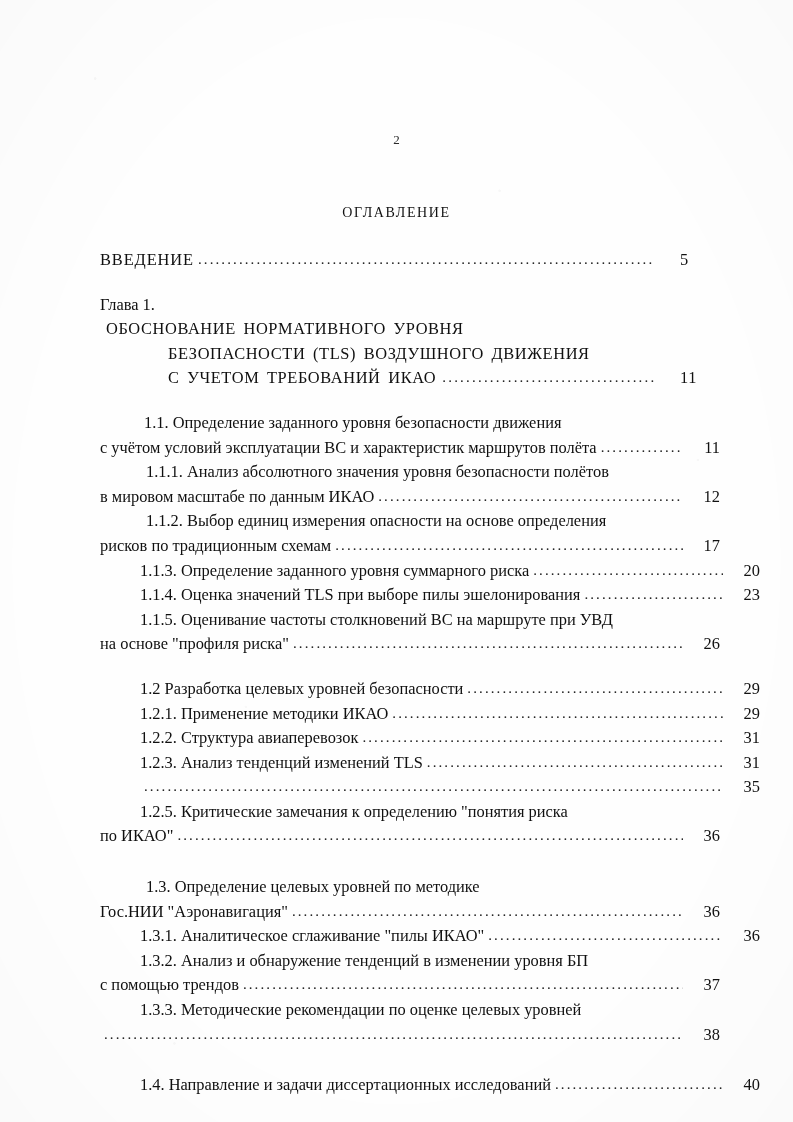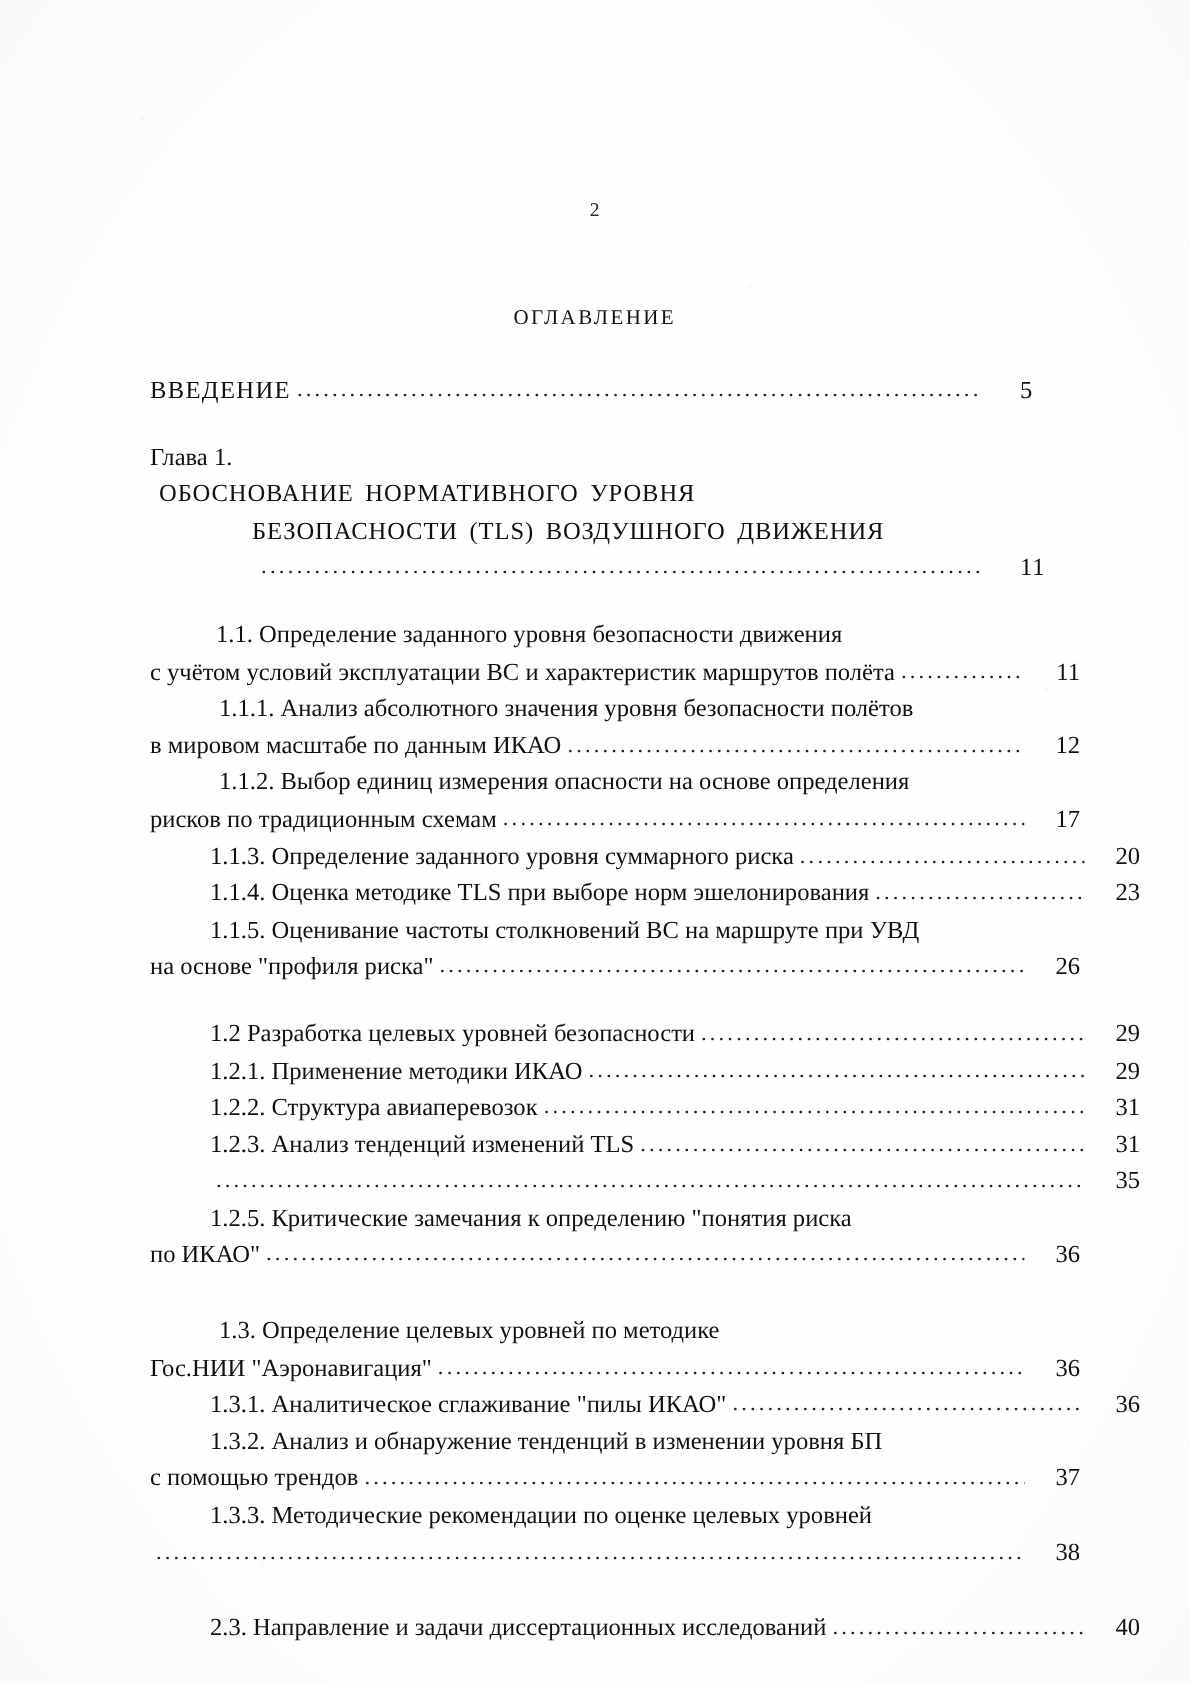--- a/index.html
+++ b/index.html
@@ -158,20 +158,21 @@
 
     <div class="entry chapter" id="entry-chapter-1">
       <div class="ch-first">
         <span class="ch-label">Глава 1.</span>
         <span class="ch-body" style="padding-left:6px;">ОБОСНОВАНИЕ  НОРМАТИВНОГО  УРОВНЯ</span>
       </div>
       <div class="ch-rest">
         <span>БЕЗОПАСНОСТИ (TLS)  ВОЗДУШНОГО  ДВИЖЕНИЯ</span>
       </div>
       <div class="ch-line ch-rest">
+        <span class="txt">С  УЧЕТОМ  ТРЕБОВАНИЙ  ИКАО</span>
         <span class="leader"></span>
         <span class="pg">11</span>
       </div>
     </div>
 
     <div class="gap-md"></div>
 
     <div class="entry" id="entry-1-1">
       <div class="line ind-1 nopg noleader">
         <span class="txt">1.1. Определение заданного уровня безопасности движения</span>
@@ -214,21 +215,21 @@
     <div class="entry" id="entry-1-1-3">
       <div class="line ind-3">
         <span class="txt">1.1.3. Определение заданного уровня суммарного риска</span>
         <span class="leader"></span>
         <span class="pg">20</span>
       </div>
     </div>
 
     <div class="entry" id="entry-1-1-4">
       <div class="line ind-3">
-        <span class="txt">1.1.4. Оценка методике TLS при выборе норм эшелонирования</span>
+        <span class="txt">1.1.4. Оценка значений TLS при выборе пилы эшелонирования</span>
         <span class="leader"></span>
         <span class="pg">23</span>
       </div>
     </div>
 
     <div class="entry" id="entry-1-1-5">
       <div class="line ind-3 nopg noleader">
         <span class="txt">1.1.5. Оценивание частоты столкновений ВС на маршруте при УВД</span>
         <span class="leader"></span>
         <span class="pg"></span>
@@ -339,21 +340,21 @@
       <div class="line ind-0">
         <span class="leader"></span>
         <span class="pg">38</span>
       </div>
     </div>
 
     <div class="gap-lg"></div>
 
     <div class="entry" id="entry-1-4">
       <div class="line ind-3">
-        <span class="txt">2.3. Направление и задачи диссертационных исследований</span>
+        <span class="txt">1.4. Направление и задачи диссертационных исследований</span>
         <span class="leader"></span>
         <span class="pg">40</span>
       </div>
     </div>
 
     <div class="gap-lg"></div>
 
     <div class="entry" id="entry-conclusions-1">
       <div class="line ind-3">
         <span class="txt">Выводы-1</span>

